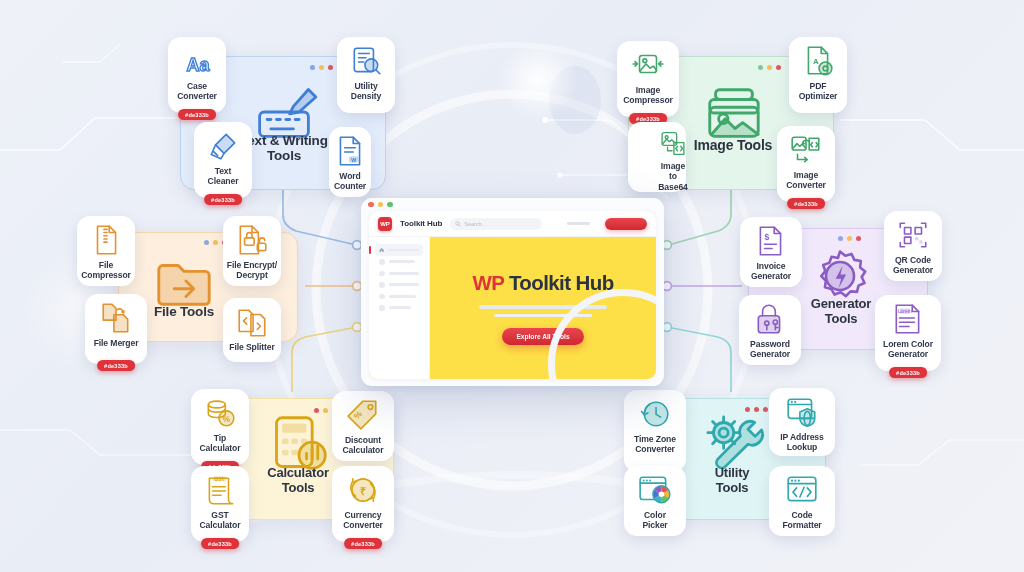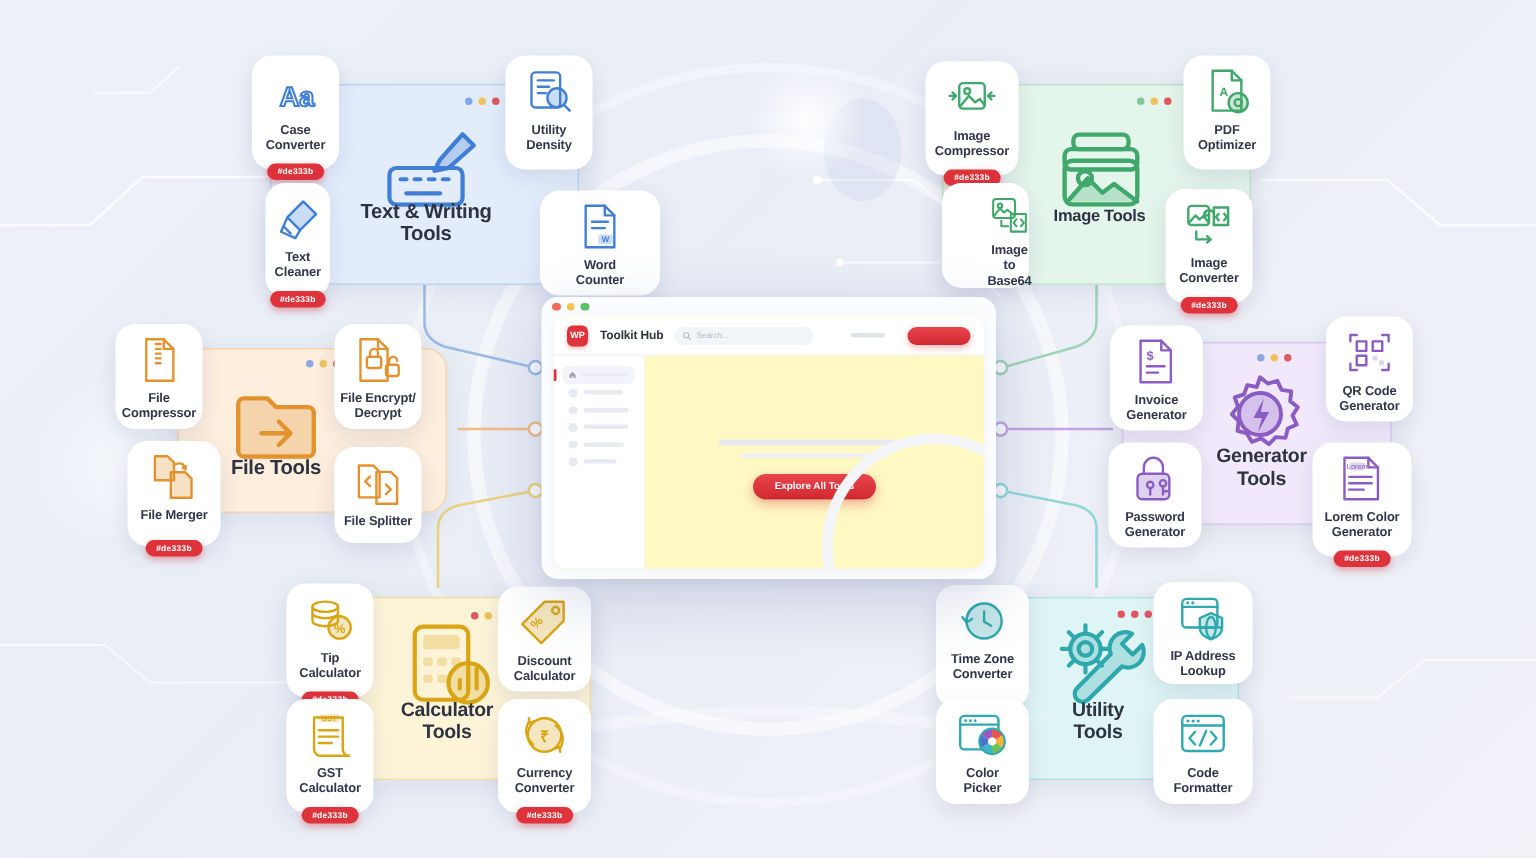--- a/index.html
+++ b/index.html
@@ -58,21 +58,21 @@
   .hub-window {
     position: absolute; left: 361px; top: 198px; width: 303px; height: 188px;
     background: #fbfcfe; border-radius: 11px; z-index: 4;
     box-shadow: 0 14px 44px rgba(60,80,140,.20), 0 2px 8px rgba(60,80,140,.10);
     overflow: hidden;
   }
   .hw-bar { height: 13px; display: flex; align-items: center; padding-left: 7px; gap: 4px; }
   .hw-bar i { width: 5.5px; height: 5.5px; border-radius: 50%; display: block; }
   .hw-body {
     position: absolute; left: 8px; right: 8px; top: 13px; bottom: 7px;
-    background: #fef9c3; border-radius: 9px; overflow: hidden;
+    background: #fde047; border-radius: 9px; overflow: hidden;
     box-shadow: 0 1px 5px rgba(60,80,140,.07);
   }
   .hw-top {
     height: 26px; display: flex; align-items: center; gap: 8px;
     padding: 0 9px; border-bottom: 1px solid #f1f3f7; background: #fff;
   }
   .wp-logo {
     width: 14px; height: 14px; border-radius: 4px; background: #de333b;
     color: #fff; font-size: 6px; font-weight: 700;
     display: flex; align-items: center; justify-content: center;
@@ -205,20 +205,23 @@
             <div class="nav-dot"></div>
             <div class="nav-bar" style="width: 27px;"></div>
           </div>
           <div class="nav-row">
             <div class="nav-dot"></div>
             <div class="nav-bar" style="width: 22px;"></div>
           </div>
         </div>
       <div class="hw-hero">
         <div class="hero-arc"></div>
+        <div class="hero-title">
+          <em>WP</em><span> Toolkit Hub</span>
+        </div>
         <div class="hero-l1"></div>
         <div class="hero-l2"></div>
         <button class="hero-btn">Explore All Tools</button>
       </div>
     </div>
   </div>
 </div>
 
 <div id="clusters-root">
     <div class="cluster">
@@ -254,32 +257,32 @@
           <line x1="9" y1="9" x2="19" y2="9" stroke="#3f7fd6" fill="none" stroke-width="1.5" stroke-linejoin="round" stroke-linecap="round"></line>
           <line x1="9" y1="13" x2="16" y2="13" stroke="#3f7fd6" fill="none" stroke-width="1.5" stroke-linejoin="round" stroke-linecap="round"></line>
           <line x1="9" y1="17" x2="14" y2="17" stroke="#3f7fd6" fill="none" stroke-width="1.5" stroke-linejoin="round" stroke-linecap="round"></line>
           <circle cx="21" cy="20" r="6" stroke="#3f7fd6" fill="none" stroke-width="1.5" stroke-linejoin="round" stroke-linecap="round"></circle>
           <circle cx="21" cy="20" r="6" fill="#3f7fd6" opacity=".28"></circle>
           <line x1="25.4" y1="24.4" x2="29" y2="28" stroke="#3f7fd6" fill="none" stroke-width="1.5" stroke-linejoin="round" stroke-linecap="round"></line>
         </svg>
         <div class="lbl">Utility
 Density</div>
       </div>
-      <div class="card" style="left: 177px; top: 122px; width: 43px; height: 76px;">
+      <div class="card" style="left: 194px; top: 122px; width: 58px; height: 76px;">
         <svg class="ic" viewBox="0 0 32 32">
           <path d="M19 5 L27 13 L17 23 L9 15 Z" stroke="#3f7fd6" fill="none" stroke-width="1.5" stroke-linejoin="round" stroke-linecap="round"></path>
           <path d="M19 5 L27 13 L17 23 L9 15 Z" fill="#3f7fd6" opacity=".28"></path>
           <path d="M9 15 L5 24 L14 28 L17 23" stroke="#3f7fd6" fill="none" stroke-width="1.5" stroke-linejoin="round" stroke-linecap="round"></path>
           <line x1="7" y1="21" x2="11" y2="25" stroke="#3f7fd6" fill="none" stroke-width="1.5" stroke-linejoin="round" stroke-linecap="round"></line>
         </svg>
         <div class="lbl">Text
 Cleaner</div>
         <div class="badge">#de333b</div>
       </div>
-      <div class="card" style="left: 329px; top: 127px; width: 80px; height: 70px; margin-left: 31px;">
+      <div class="card" style="left: 329px; top: 127px; width: 42px; height: 70px;">
         <svg class="ic" viewBox="0 0 32 32">
           <path d="M7 3h12l6 6v20H7z" stroke="#3f7fd6" fill="none" stroke-width="1.5" stroke-linejoin="round" stroke-linecap="round"></path>
           <path d="M19 3v6h6" stroke="#3f7fd6" fill="none" stroke-width="1.5" stroke-linejoin="round" stroke-linecap="round"></path>
           <line x1="11" y1="13" x2="21" y2="13" stroke="#3f7fd6" fill="none" stroke-width="1.5" stroke-linejoin="round" stroke-linecap="round"></line>
           <line x1="11" y1="17" x2="19" y2="17" stroke="#3f7fd6" fill="none" stroke-width="1.5" stroke-linejoin="round" stroke-linecap="round"></line>
           <rect x="15" y="21" width="9" height="6" rx="1.6" fill="#3f7fd6" opacity=".28"></rect>
           <text x="19.5" y="26" font-size="5" font-weight="700" fill="#3f7fd6" text-anchor="middle" font-family="Liberation Sans">W</text>
         </svg>
         <div class="lbl">Word
 Counter</div>
@@ -293,21 +296,21 @@
         <i style="background: rgb(224, 87, 95);"></i>
       </div>
       <div class="hub-icon" style="left: 694px; top: 82px; width: 78px; height: 62px;"><svg style="width:100%;height:100%" viewBox="0 0 32 32">
           <rect x="7" y="4" width="19" height="5" rx="2" stroke="#3fa86a" fill="none" stroke-width="1.5" stroke-linejoin="round" stroke-linecap="round"></rect>
           <rect x="4" y="9" width="25" height="7" rx="2.2" stroke="#3fa86a" fill="none" stroke-width="1.5" stroke-linejoin="round" stroke-linecap="round"></rect>
           <rect x="4" y="13" width="25" height="15" rx="2.6" stroke="#3fa86a" fill="none" stroke-width="1.5" stroke-linejoin="round" stroke-linecap="round"></rect>
           <circle cx="11" cy="19" r="2.4" stroke="#3fa86a" fill="none" stroke-width="1.5" stroke-linejoin="round" stroke-linecap="round"></circle>
           <path d="M5 27 l7-8 5 5 4-3 8 6" stroke="#3fa86a" fill="none" stroke-width="1.5" stroke-linejoin="round" stroke-linecap="round"></path>
           <path d="M5 27 l7-8 5 5 4-3 8 6 z" fill="#3fa86a" opacity=".28"></path>
         </svg></div>
-      <div class="hub-label" style="left: 676px; top: 138px; width: 114px; font-size: 11px; white-space: pre-line;">Image Tools</div>
+      <div class="hub-label" style="left: 676px; top: 138px; width: 114px; font-size: 14px; white-space: pre-line;">Image Tools</div>
       <div class="card" style="left: 617px; top: 41px; width: 62px; height: 76px;">
         <svg class="ic" viewBox="0 0 32 32">
           <rect x="8" y="7" width="16" height="16" rx="2.4" stroke="#3fa86a" fill="none" stroke-width="1.5" stroke-linejoin="round" stroke-linecap="round"></rect>
           <circle cx="13" cy="12" r="1.8" stroke="#3fa86a" fill="none" stroke-width="1.5" stroke-linejoin="round" stroke-linecap="round"></circle>
           <path d="M9 21 l5-6 4 4 3-2 3 4" stroke="#3fa86a" fill="none" stroke-width="1.5" stroke-linejoin="round" stroke-linecap="round"></path>
           <path d="M2 15 h4 M6 15 l-2.2-2.2 M6 15 l-2.2 2.2" stroke="#3fa86a" fill="none" stroke-width="1.5" stroke-linejoin="round" stroke-linecap="round"></path>
           <path d="M30 15 h-4 M26 15 l2.2-2.2 M26 15 l2.2 2.2" stroke="#3fa86a" fill="none" stroke-width="1.5" stroke-linejoin="round" stroke-linecap="round"></path>
         </svg>
         <div class="lbl">Image
 Compressor</div>

